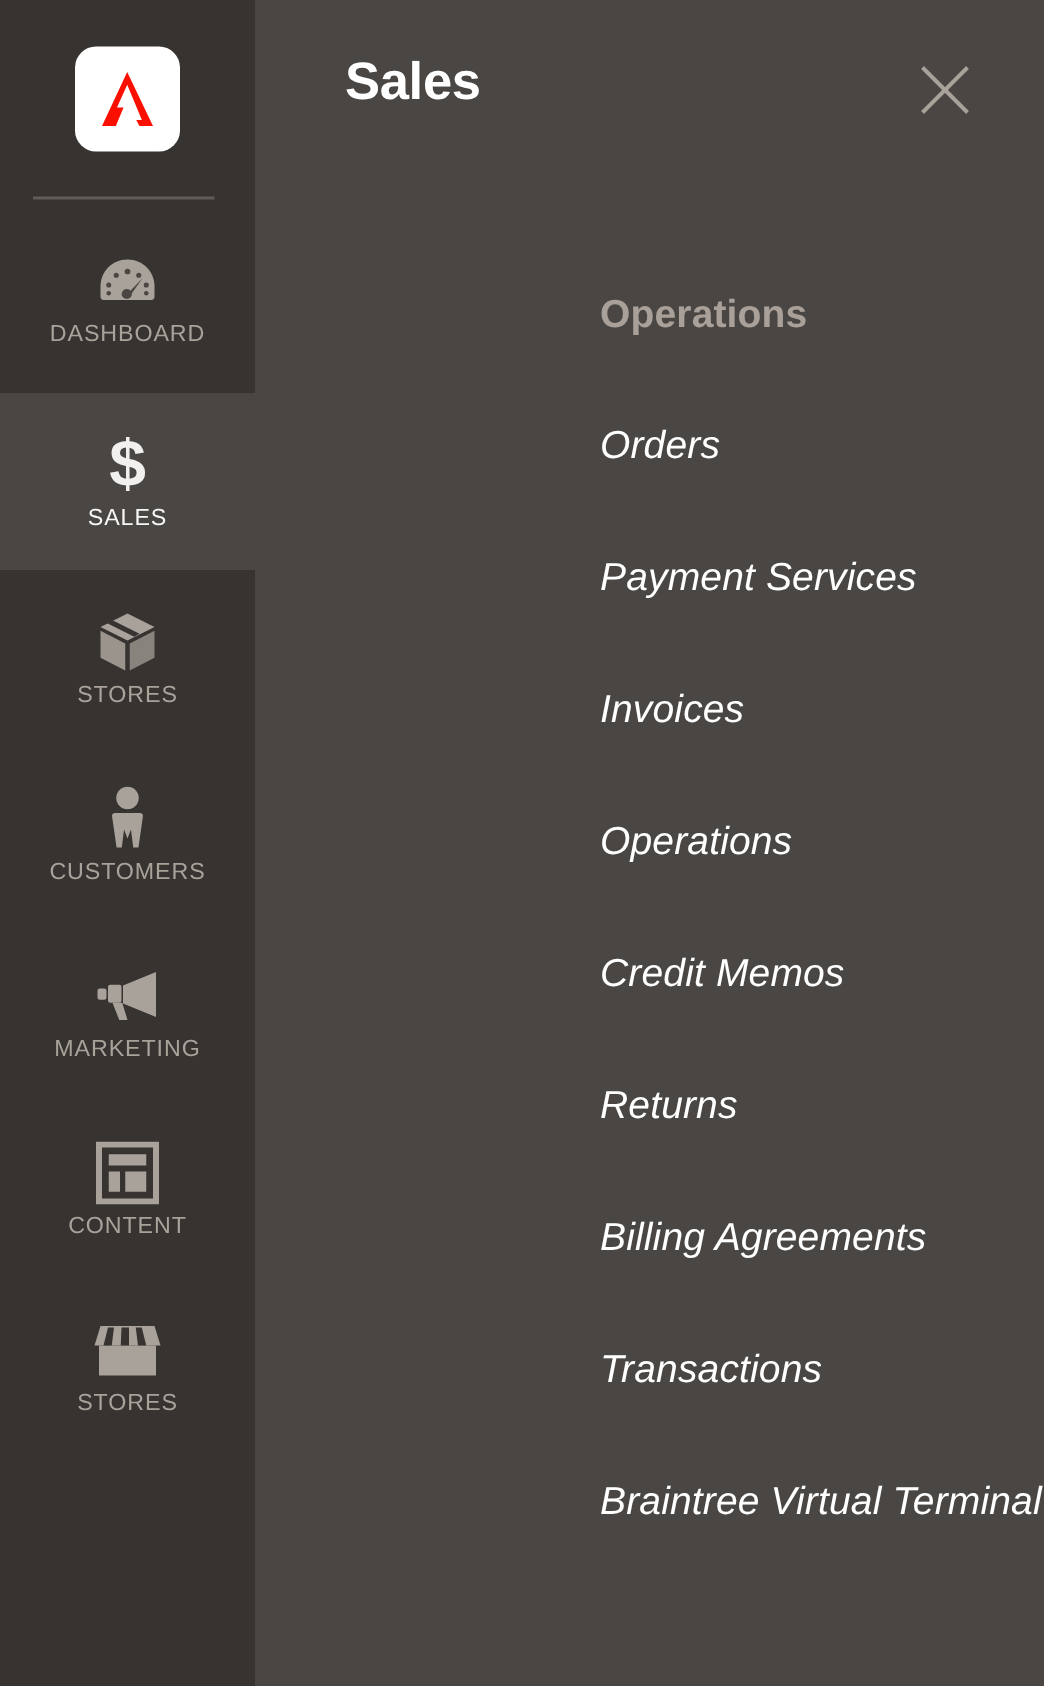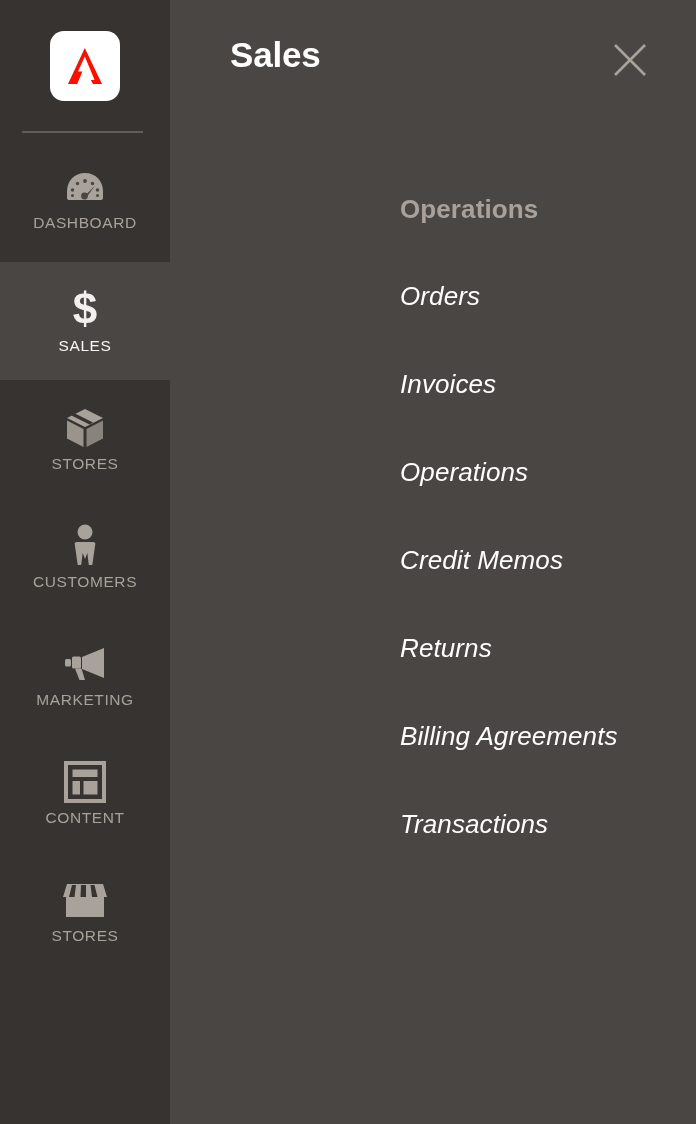--- a/index.html
+++ b/index.html
@@ -244,23 +244,25 @@
       <svg width="36" height="36" viewBox="0 0 36 36">
         <line x1="3" y1="3" x2="33" y2="33" stroke="#a8a29a" stroke-width="2.6"></line>
         <line x1="33" y1="3" x2="3" y2="33" stroke="#a8a29a" stroke-width="2.6"></line>
       </svg>
     </div>
 
     <div id="section-title">Operations</div>
 
     <div id="menu-list">
       <a class="menu-item">Orders</a>
+      <a class="menu-item">Payment Services</a>
       <a class="menu-item">Invoices</a>
       <a class="menu-item">Operations</a>
       <a class="menu-item">Credit Memos</a>
       <a class="menu-item">Returns</a>
       <a class="menu-item">Billing Agreements</a>
       <a class="menu-item">Transactions</a>
+      <a class="menu-item">Braintree Virtual Terminal</a>
     </div>
 
   </section>
 
 </div>
 
 </body></html>

